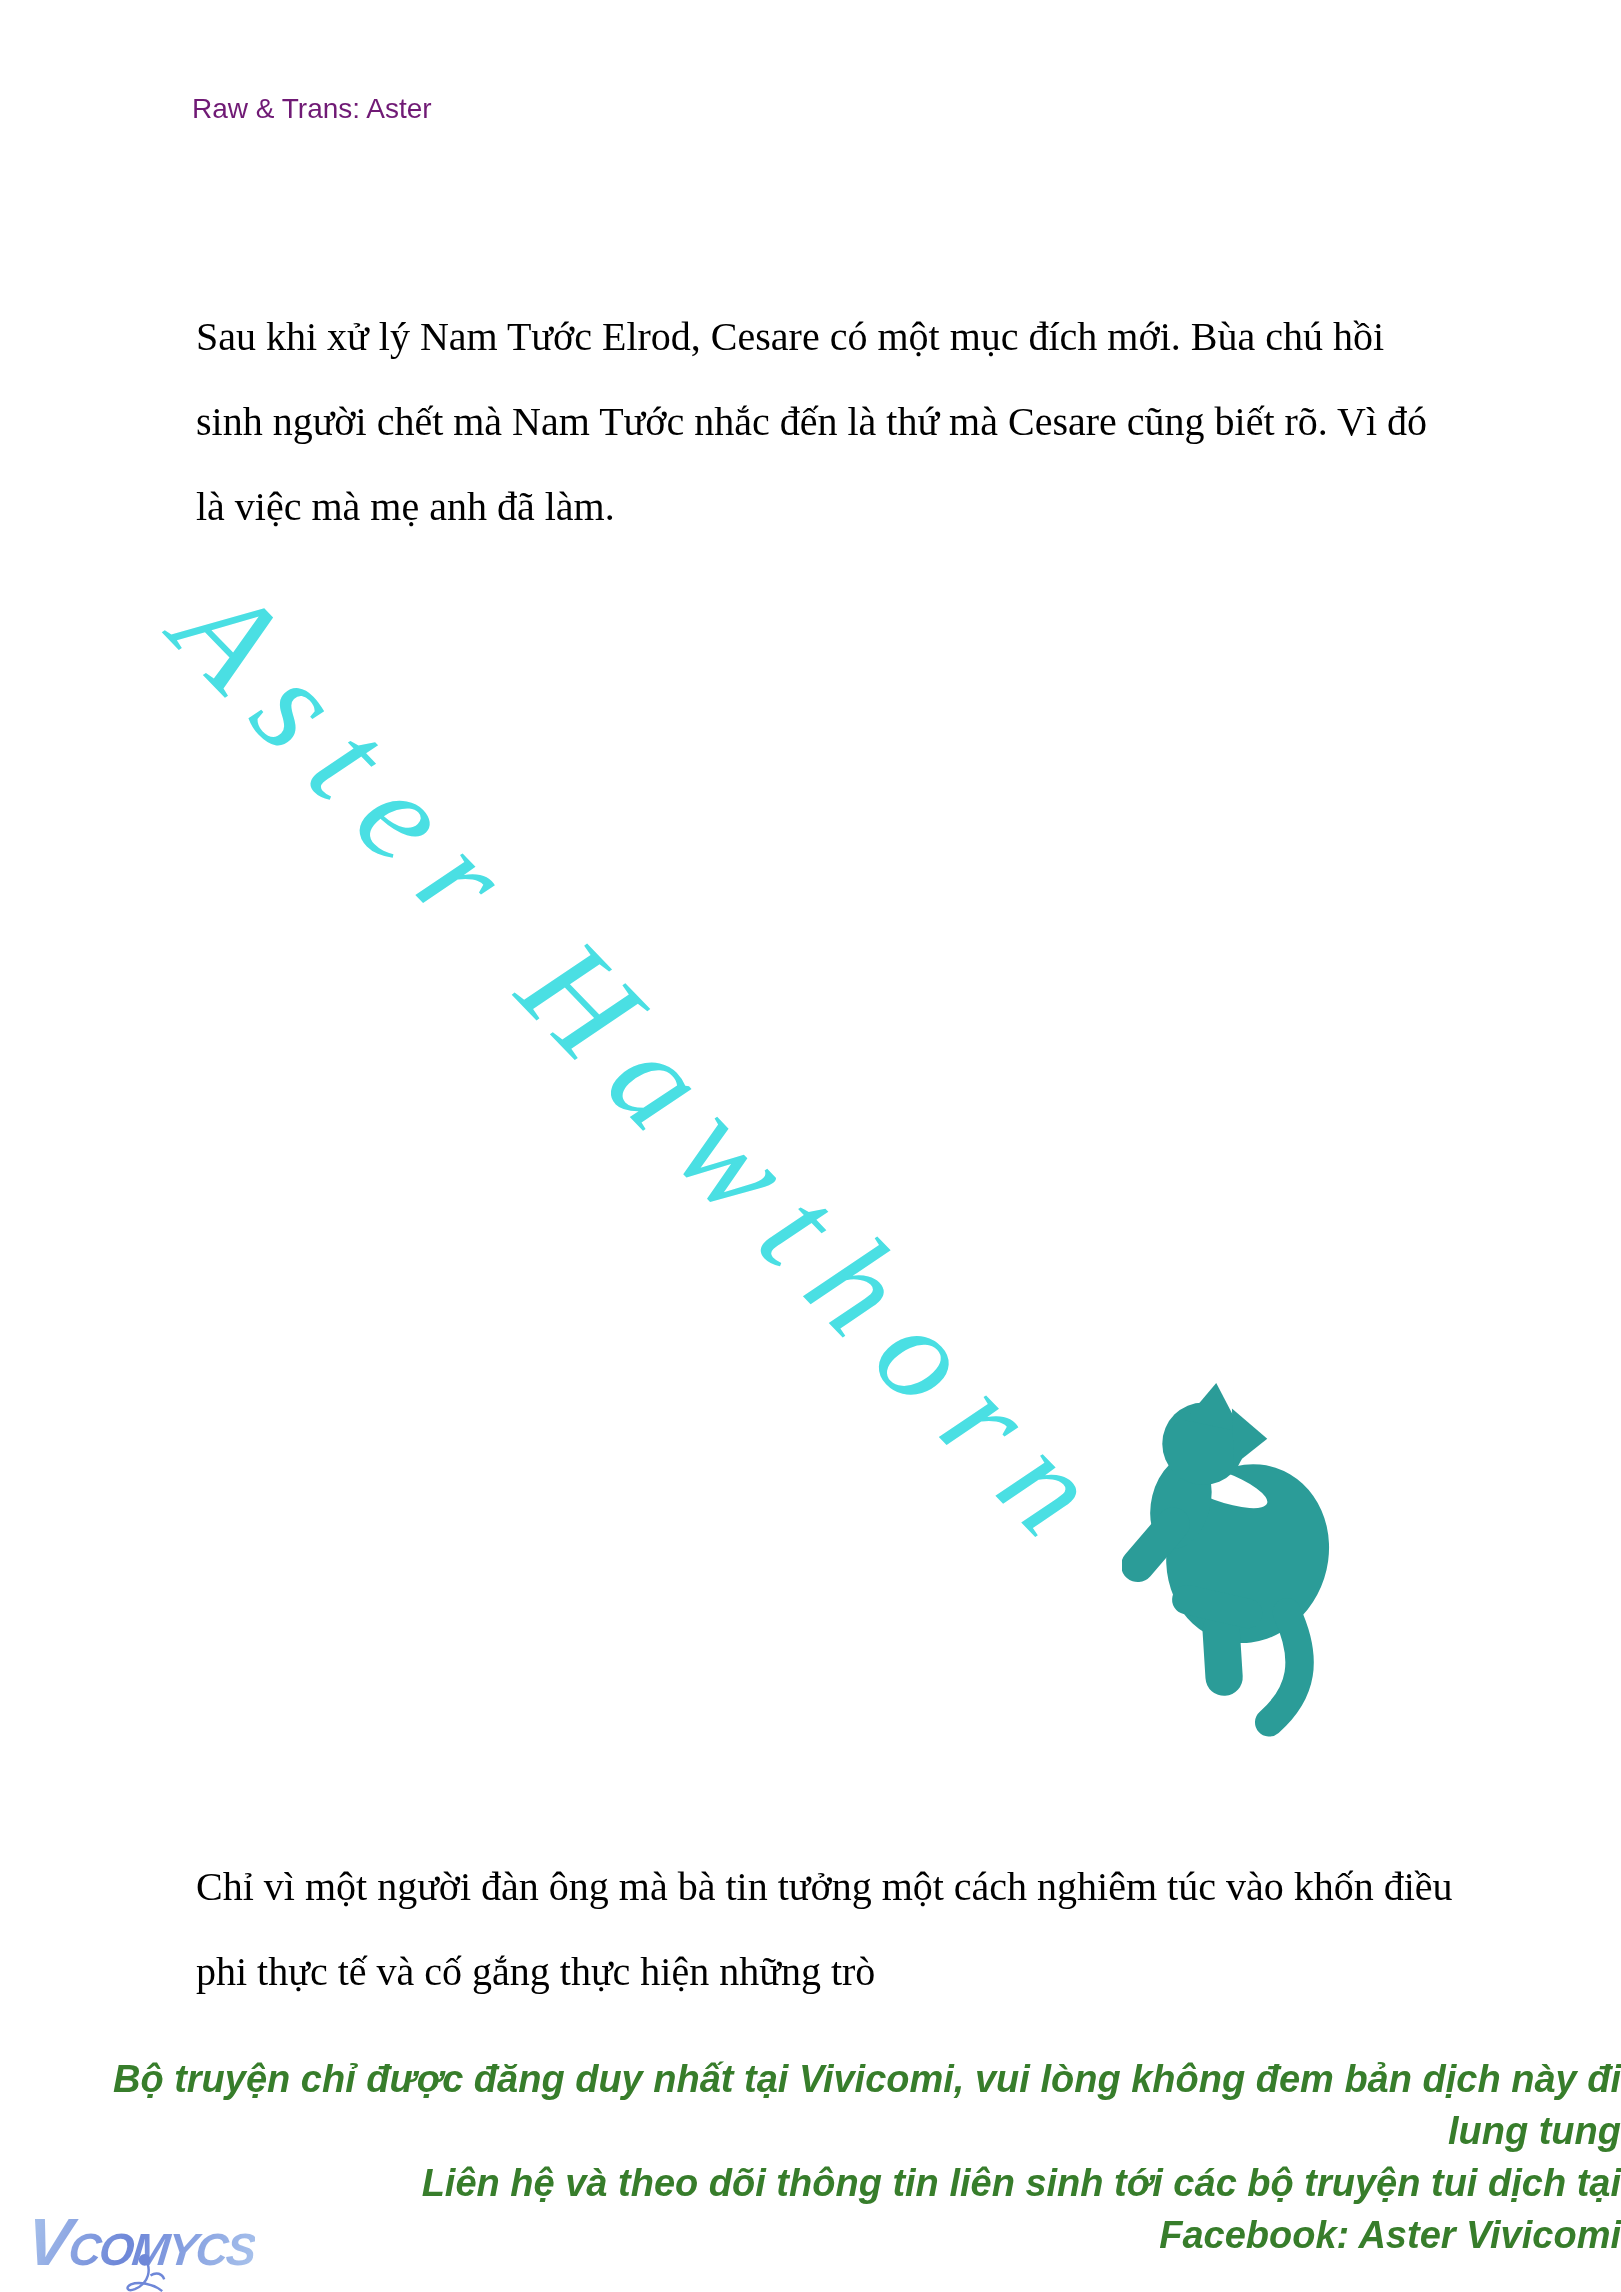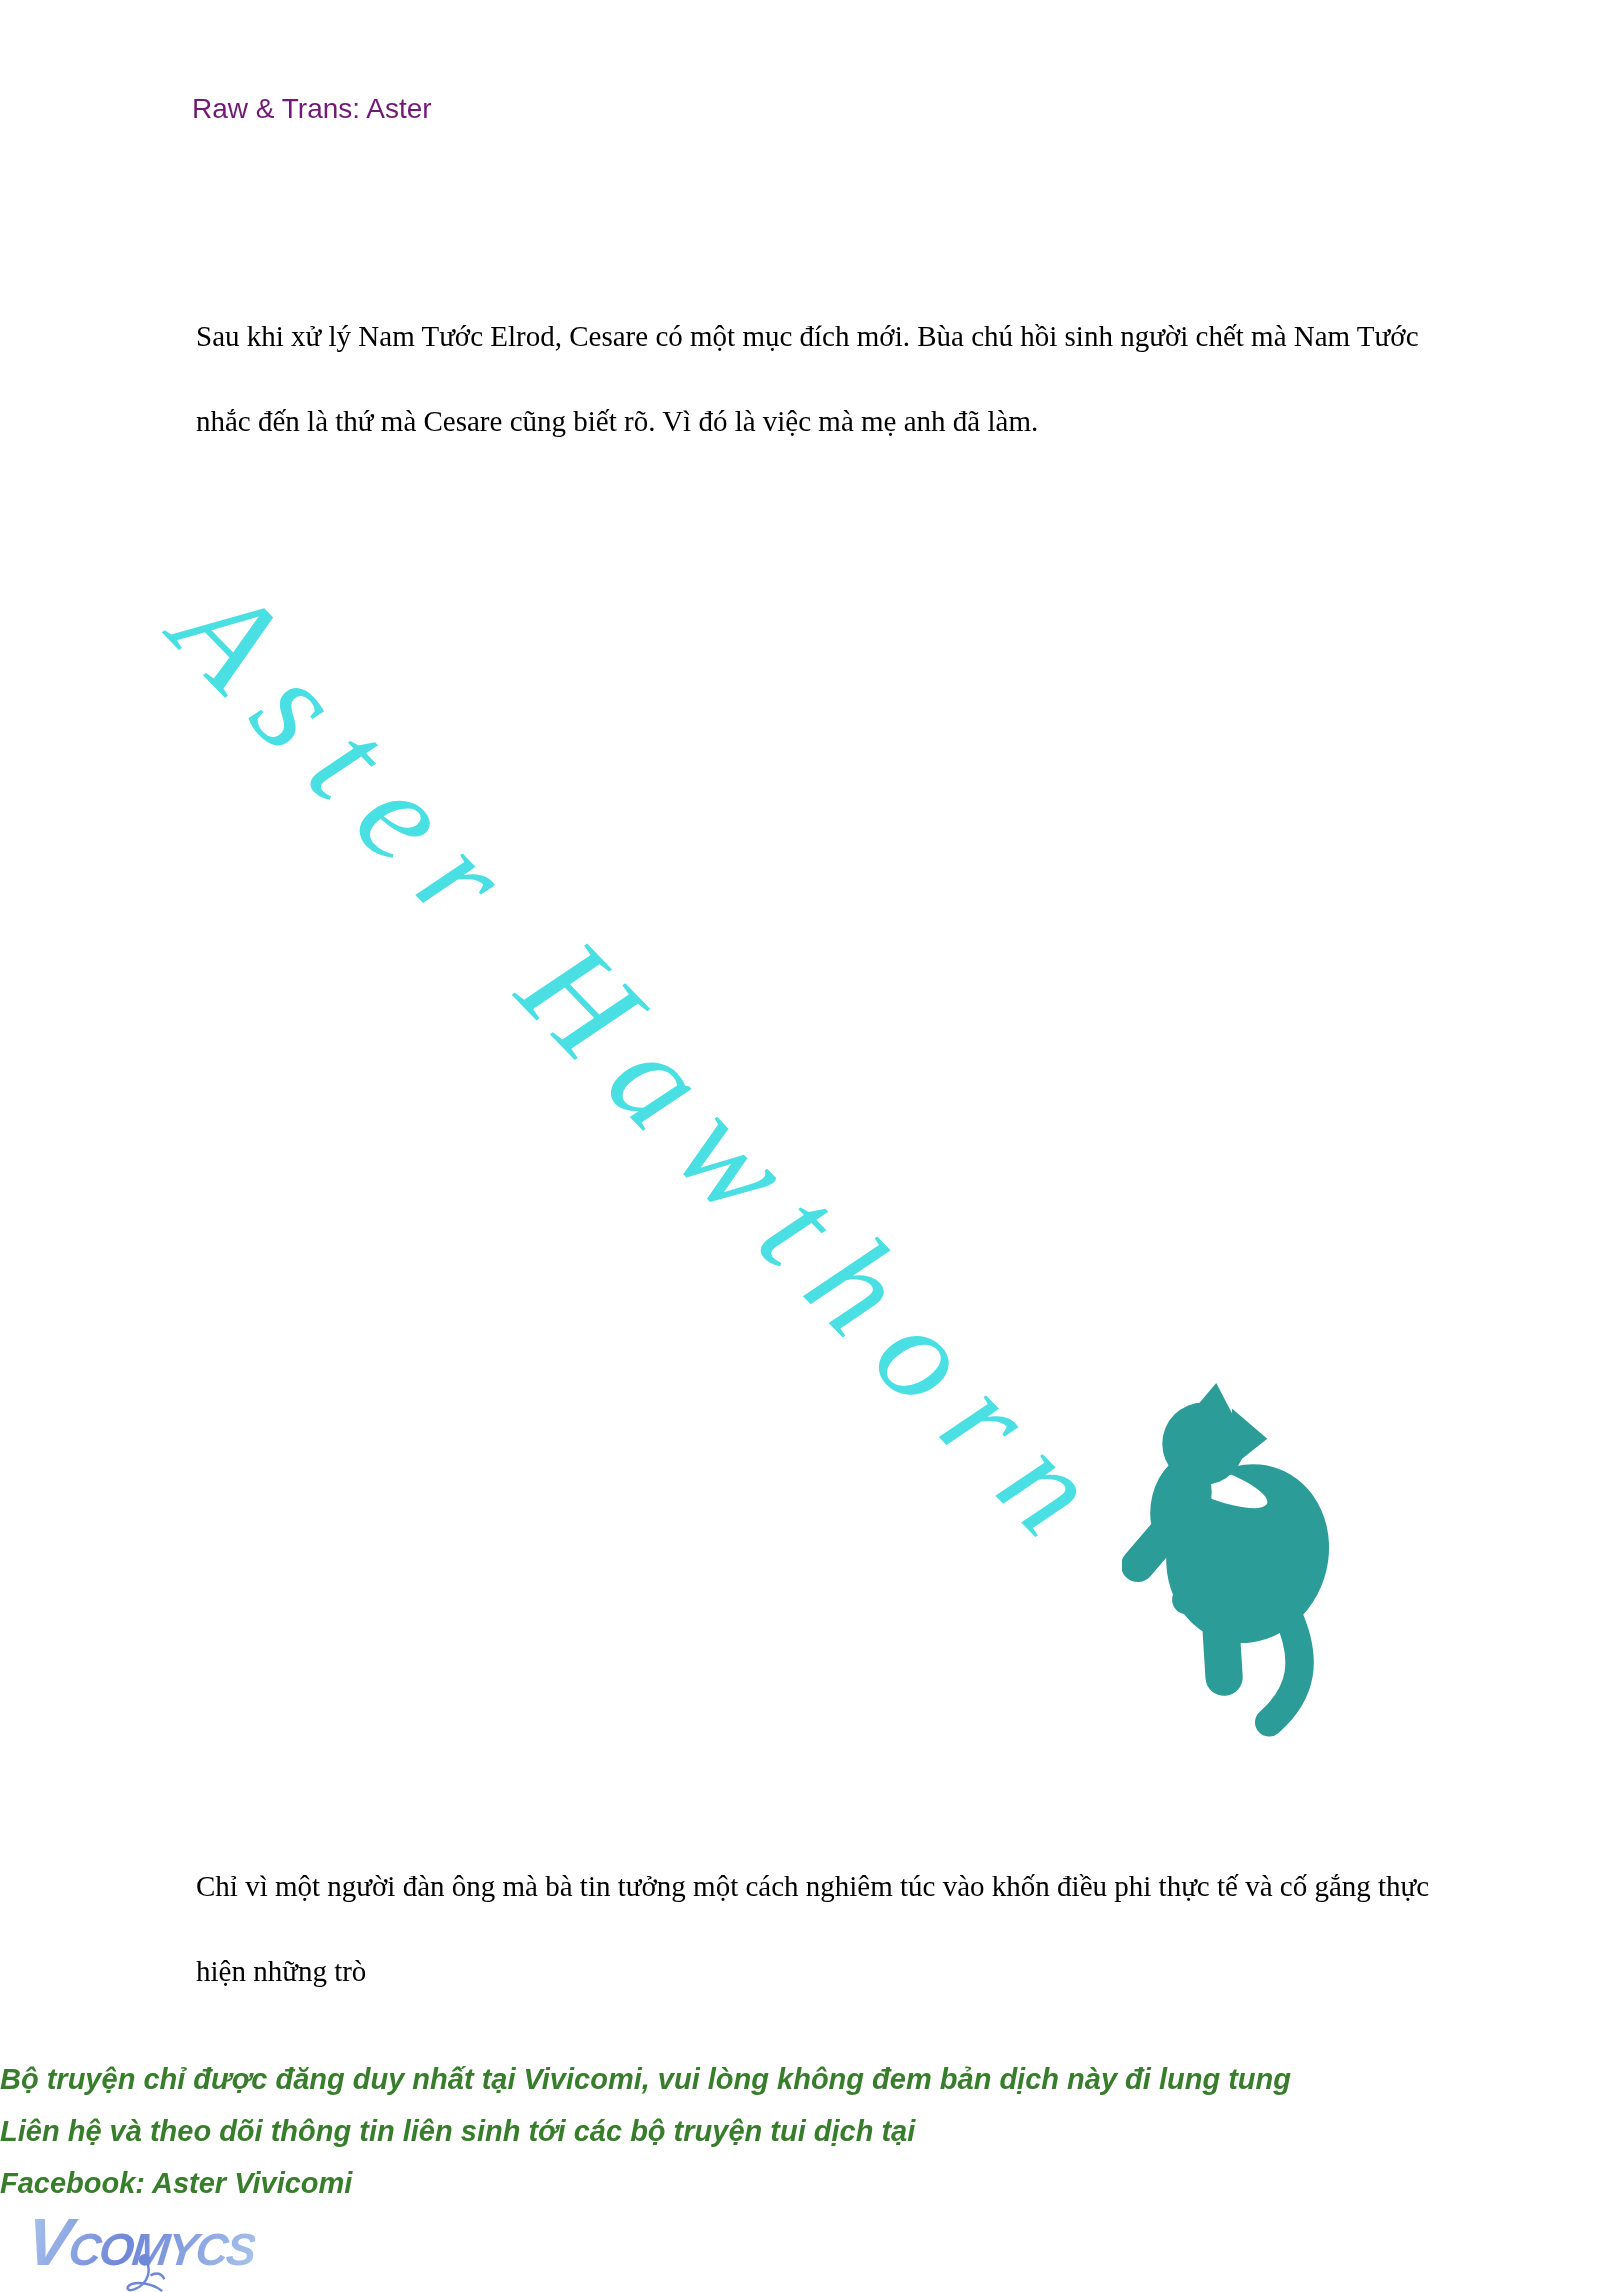--- a/index.html
+++ b/index.html
@@ -29,46 +29,47 @@
     transform:rotate(46deg);
     transform-origin:0 0;
     white-space:nowrap;
     z-index:1;
     user-select:none;
   }
   
   .para{
     position:absolute;left:196px;width:1264px;
     margin:0;
-    font-size:29px;line-height:85px;
+    font-size:40px;line-height:85px;
     z-index:3;
   }
   .p1{top:294px}
   .p2{top:677px}
   .p3{top:1150px}
   .p4{top:1539px}
   .p5{top:1844px}
   
   .cat{
     position:absolute;left:1122px;top:1377px;
     width:265px;height:363px;
     z-index:2;
   }
   .cat .fill{fill:var(--cat-teal,#2b9c98);}
   .cat .stroke{stroke:var(--cat-teal,#2b9c98);fill:none;}
   .cat .gap{fill:#ffffff;}
   
   .footer{
     position:absolute;left:0;right:0;top:2053px;
-    text-align:left;
+    text-align:right;
     font-family:"Liberation Sans", sans-serif;
     font-style:italic;font-weight:bold;
-    font-size:29px;line-height:52px;
+    font-size:38px;line-height:52px;
     color:var(--footer-green,#377d2b);
     z-index:3;
+    padding-left:36px;
   }
   
   .logo{
     position:absolute;left:27.4px;top:2203px;
     z-index:3;
   }
   .logo-text{
     display:block;
     font-family:"Liberation Sans", sans-serif;
     font-weight:bold;font-style:italic;

